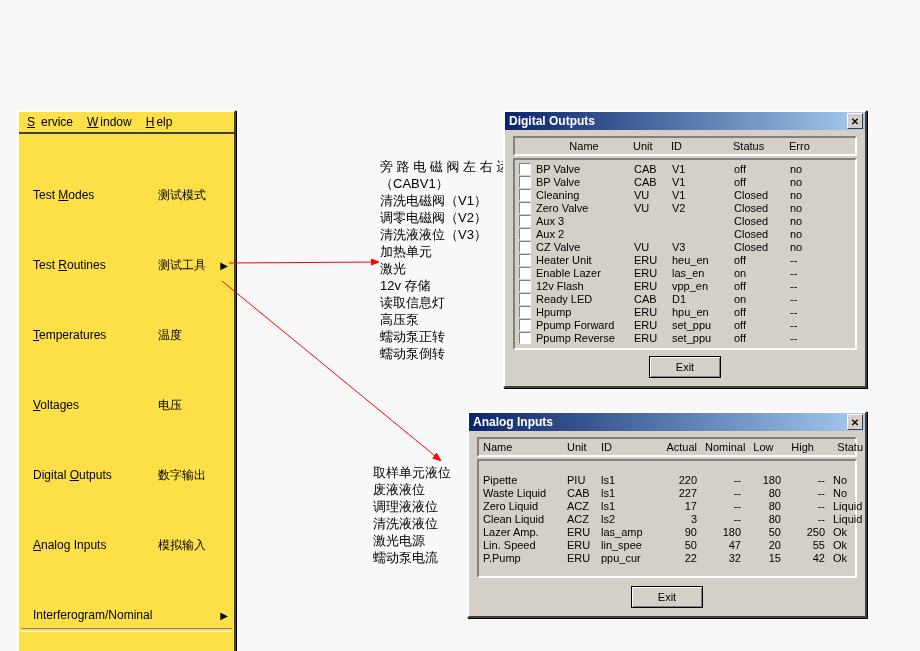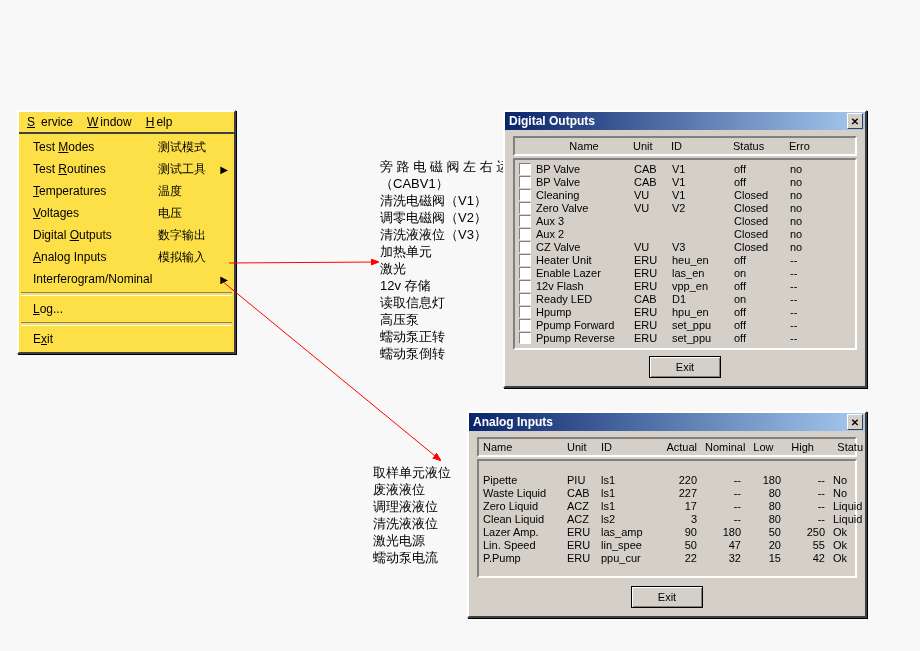--- a/index.html
+++ b/index.html
@@ -38,20 +38,21 @@
     padding: 2px 0;
     font-family: sans-serif;
     font-size: 12px;
   }
   .menu-item {
     display: flex;
     align-items: center;
     height: 20px;
     padding: 1px 8px 1px 14px;
     position: relative;
+    margin-top: 48px;
   }
   .menu-item .en { flex: 0 0 125px; }
   .menu-item .cn { font-family: sans-serif; }
   .menu-item .arrow {
     position: absolute;
     right: 6px;
     font-size: 10px;
   }
   .menu-sep {
     height: 2px;

